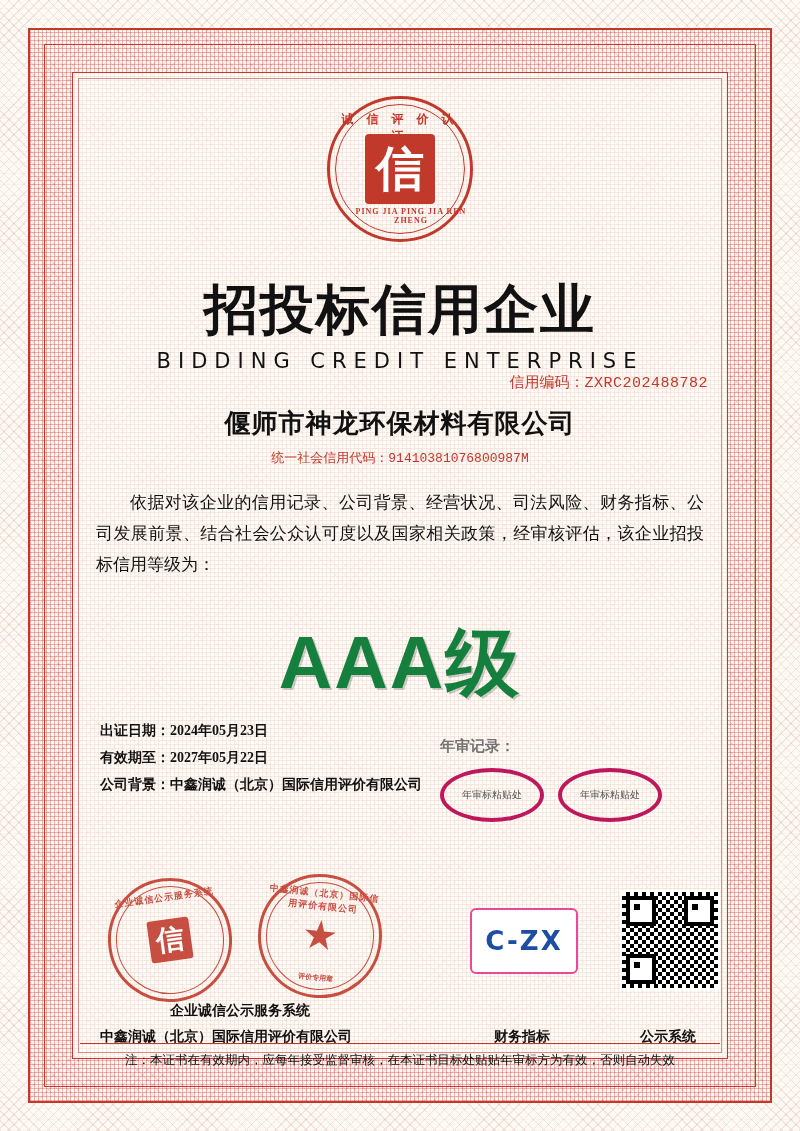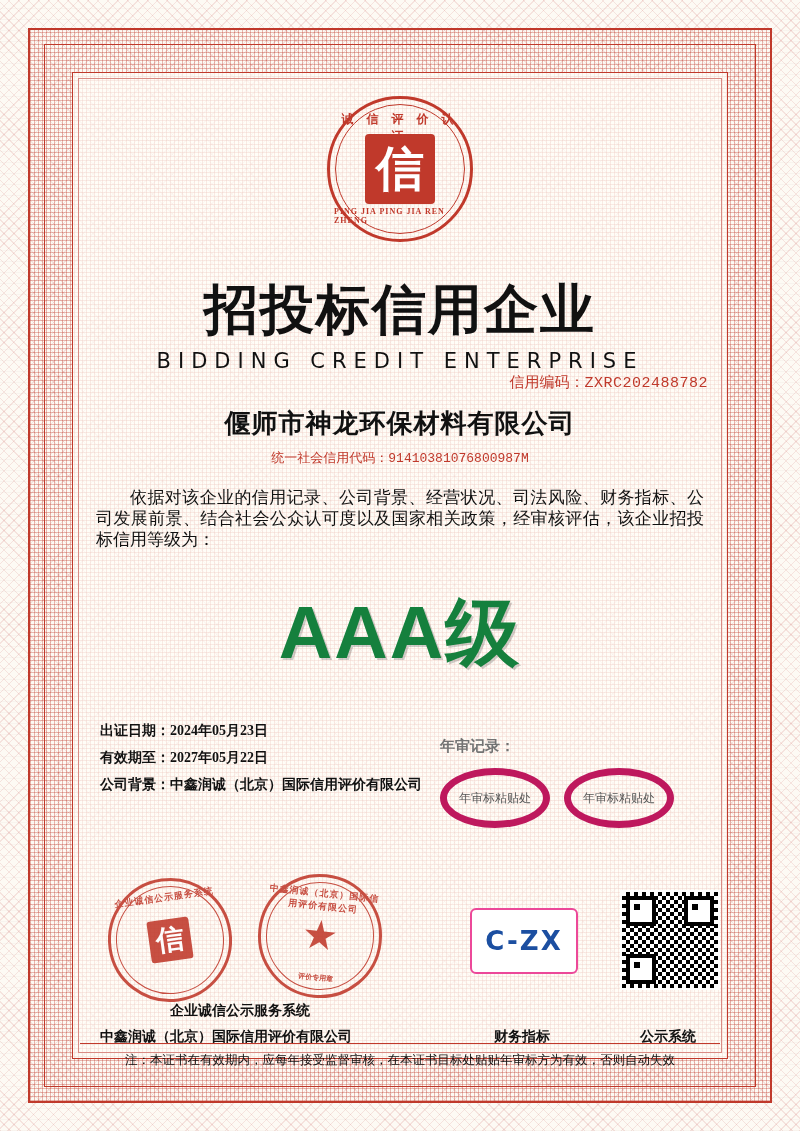--- a/index.html
+++ b/index.html
@@ -110,22 +110,23 @@
     width: 100%;
     text-align: center;
     font-size: 12px;
     letter-spacing: 5px;
     color: #c0392b;
     font-weight: bold;
   }
   .emblem-bottom-text {
     position: absolute;
     bottom: 14px;
-    left: 4px;
+    left: 11px;
     width: 100%;
+    text-align: center;
     font-size: 8px;
     letter-spacing: 1px;
     color: #c0392b;
     font-weight: bold;
   }
 
   
   .main-title {
     margin-top: 32px;
     text-align: center;
@@ -172,21 +173,21 @@
     color: #c0392b;
     font-size: 13px;
   }
   .usci-line .usci-val {
     font-family: "Liberation Mono", monospace;
   }
 
   .body-text {
     margin: 20px 16px 0 16px;
     font-size: 17px;
-    line-height: 21px;
+    line-height: 31px;
     color: #111;
     text-align: justify;
     text-indent: 2em;
     font-family: "DejaVu Sans", sans-serif;
   }
 
   .grade {
     margin-top: 34px;
     text-align: center;
     color: #15803d;
@@ -226,23 +227,23 @@
     font-family: "DejaVu Sans", sans-serif;
   }
   .annual-circles {
     margin-top: 12px;
     display: flex;
     gap: 14px;
   }
   .annual-circle {
     width: 96px;
     height: 46px;
-    border: 7px solid #be185d;
+    border: 4px solid #be185d;
     border-radius: 50%;
-    font-size: 12px;
+    font-size: 10px;
     color: #555;
     display: flex;
     align-items: center;
     justify-content: center;
     font-family: "DejaVu Sans", sans-serif;
   }
 
   
   .seals {
     position: absolute;

